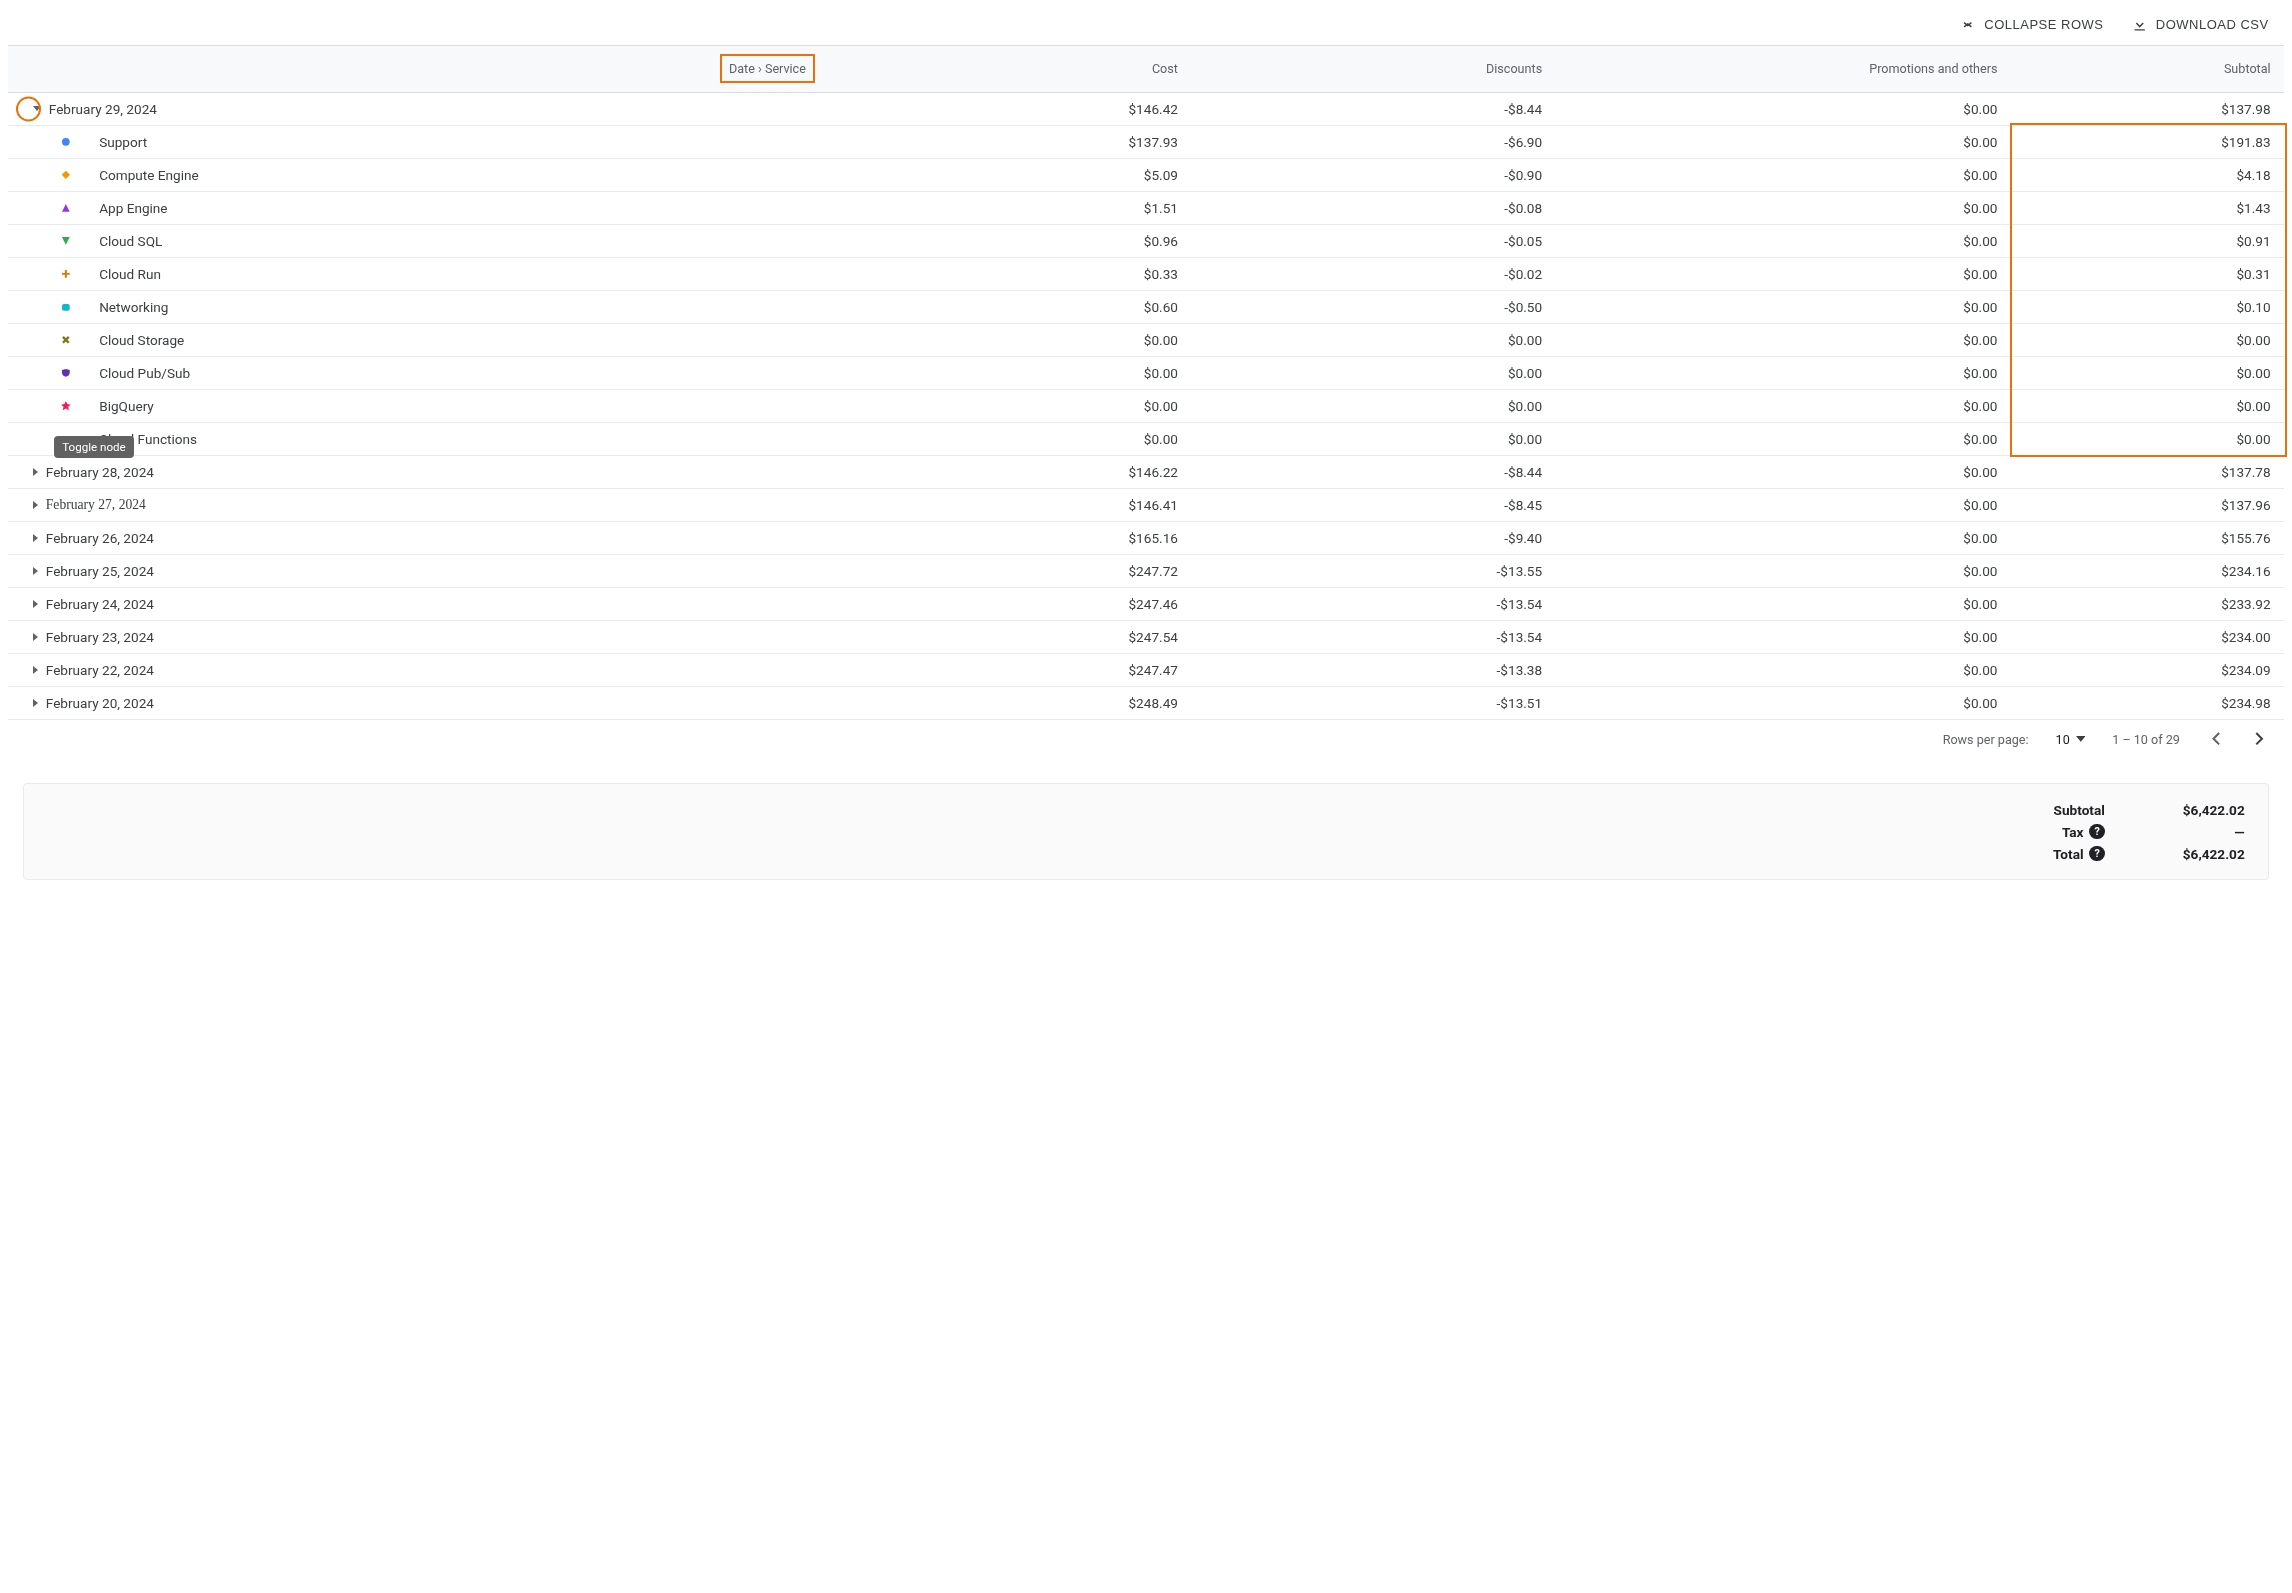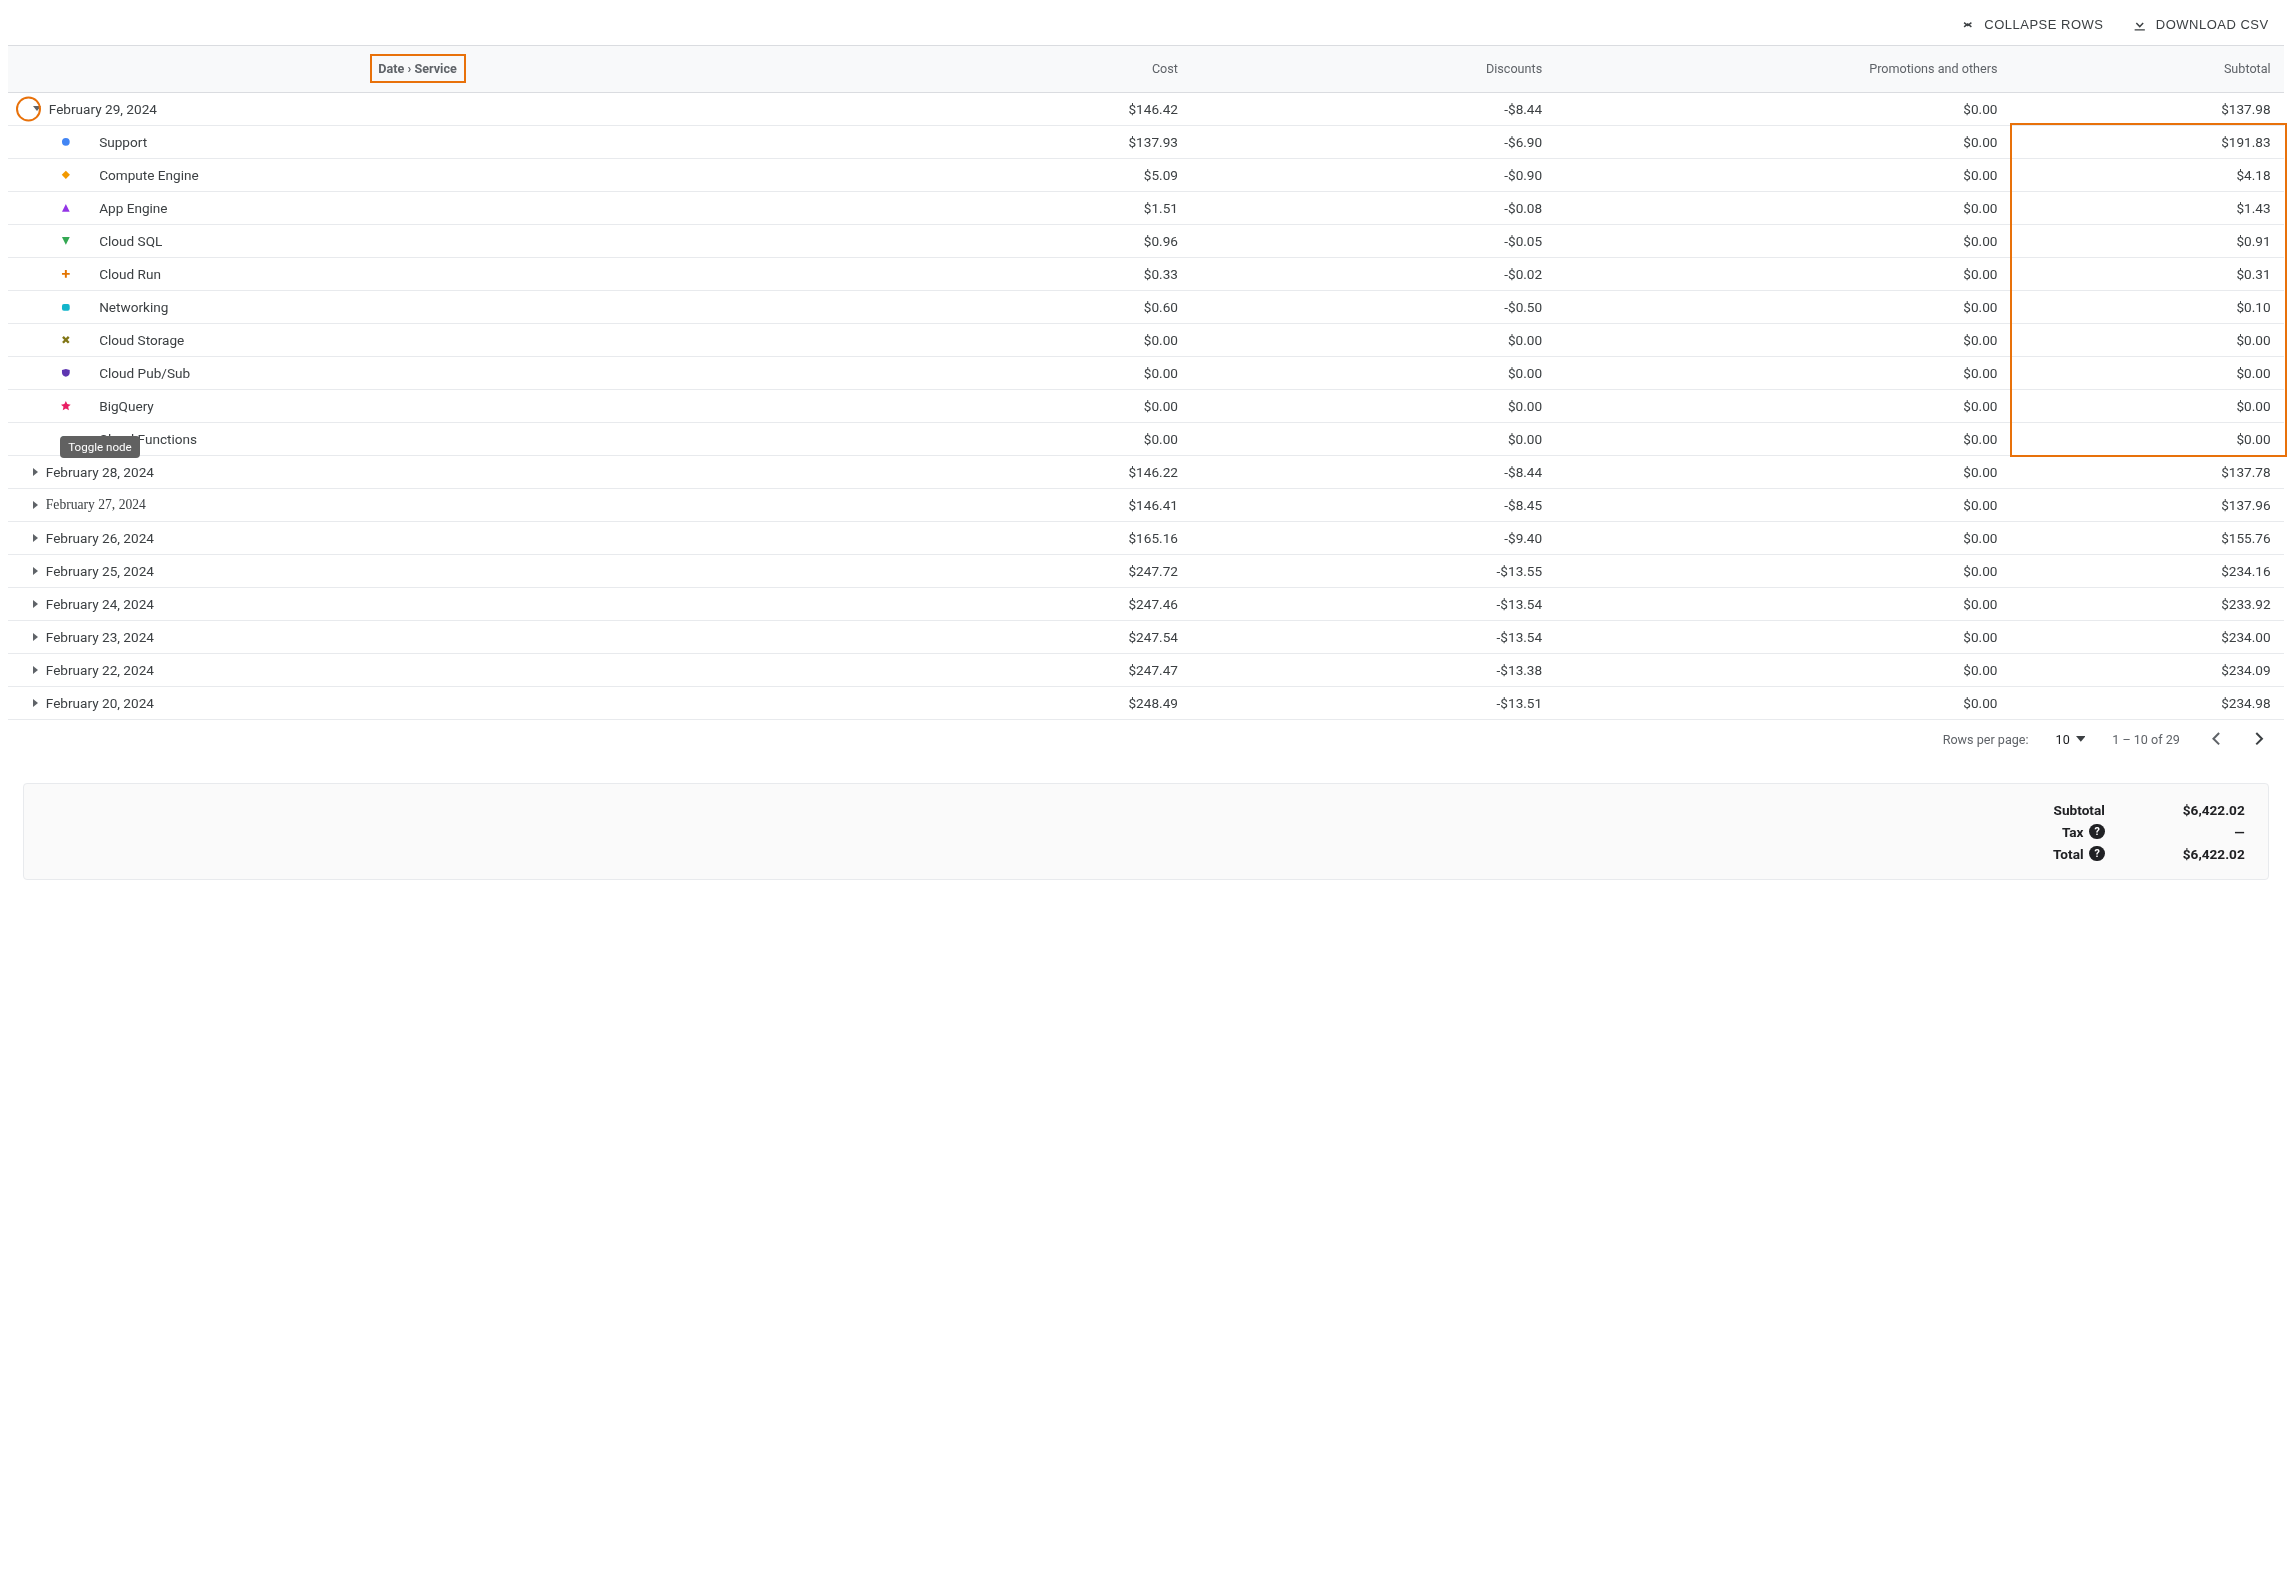--- a/index.html
+++ b/index.html
@@ -41,21 +41,21 @@
     border-top: 1px solid #dadce0;
     border-bottom: 1px solid #dadce0;
   }
   table.data th {
     text-align: right;
     font-weight: 400;
     color: #5f6368;
     padding: 9.7px 13.6px;
     font-size: 12.6px;
   }
-  table.data th:first-child { text-align: center; font-weight: bold; }
+  table.data th:first-child { text-align: right; }
 
   table.data td {
     padding: 7.8px 13.6px;
     border-bottom: 1px solid #e8eaed;
     text-align: right;
     height: 33px;
     vertical-align: middle;
     font-size: 13.6px;
     color: #3c4043;
   }
@@ -114,21 +114,21 @@
     pointer-events: none;
   }
 
   .tooltip {
     position: absolute;
     background: #616161;
     color: #fff;
     font-size: 11.6px;
     padding: 3.9px 7.8px;
     border-radius: 3.9px;
-    left: 39px;
+    left: 33px;
     bottom: -11.6px;
     white-space: nowrap;
     z-index: 5;
   }
 
   .pagination {
     display: flex;
     justify-content: flex-end;
     align-items: center;
     gap: 27px;

